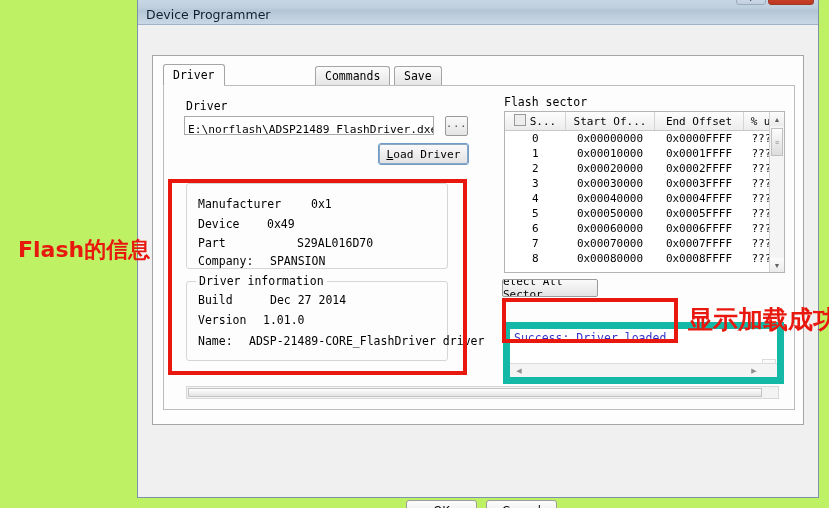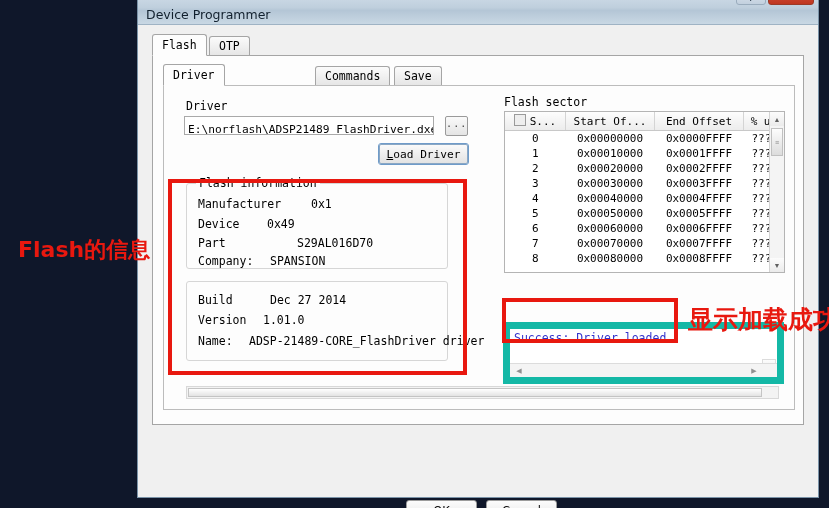--- a/index.html
+++ b/index.html
@@ -9,21 +9,21 @@
     width: 829px;
     height: 508px;
     overflow: hidden;
     font-family: "Liberation Sans", sans-serif;
   }
 
   #root {
     position: relative;
     width: 829px;
     height: 508px;
-    background: #0f172a;
+    background: #bef264;
   }
 
   
   .window {
     position: absolute;
     left: 137px;
     top: -6px;
     width: 682px;
     height: 504px;
     background: #f0f0f0;
@@ -503,24 +503,20 @@
       <div class="titlebar-text">Device Programmer</div>
       <div class="titlebar-buttons">
         <div class="tb-btn">?</div>
         <div class="tb-btn close">✕</div>
       </div>
     </div>
 
     <div class="window-body">
 
       <div class="outer-tabs">
-        <div class="tabstrip">
-          <div class="tab selected" style="left:0px;">Flash</div>
-          <div class="tab" style="left:57px;">OTP</div>
-        </div>
 
         <div class="tabpanel">
 
           <div class="inner-tabs">
             <div class="tabstrip">
               <div class="tab selected" style="left:0px;">Driver</div>
               <div class="tab" style="left:152px;">Commands</div>
               <div class="tab" style="left:231px;">Save</div>
             </div>
           </div>
@@ -529,32 +525,32 @@
 
             <div class="label-driver">Driver</div>
             <div class="driver-input">E:\norflash\ADSP21489_FlashDriver.dxe</div>
             <div class="browse-btn">...</div>
             <div class="load-driver-btn">
               <span class="mnem">L</span>
                 <span>oad Driver</span>
             </div>
 
             <div class="groupbox" id="flash-info">
-              <div class="gb-title">Flash information</div>
               <div class="gb-row" style="left:11px; top:13px;">Manufacturer</div>
               <div class="gb-row" style="left:124px; top:13px;">0x1</div>
               <div class="gb-row" style="left:11px; top:33px;">Device</div>
               <div class="gb-row" style="left:80px; top:33px;">0x49</div>
               <div class="gb-row" style="left:11px; top:52px;">Part</div>
               <div class="gb-row" style="left:110px; top:52px;">S29AL016D70</div>
               <div class="gb-row" style="left:11px; top:70px;">Company:</div>
               <div class="gb-row" style="left:83px; top:70px;">SPANSION</div>
             </div>
 
             <div class="groupbox" id="driver-info">
+              <div class="gb-title">Driver information</div>
               <div class="gb-row" style="left:11px; top:11px;">Build</div>
               <div class="gb-row" style="left:83px; top:11px;">Dec 27 2014</div>
               <div class="gb-row" style="left:11px; top:31px;">Version</div>
               <div class="gb-row" style="left:76px; top:31px;">1.01.0</div>
               <div class="gb-row" style="left:11px; top:52px;">Name:</div>
               <div class="gb-row" style="left:62px; top:52px;">ADSP-21489-CORE_FlashDriver driver</div>
             </div>
 
             <div class="hscroll-bottom">
               <div class="thumb"></div>
@@ -632,20 +628,21 @@
                 </tbody>
               </table>
 
               <div class="vscroll">
                 <div class="arrow up">▲</div>
                 <div class="thumb">≡</div>
                 <div class="arrow down">▼</div>
               </div>
             </div>
 
+            <div class="select-all-btn">elect All Sector</div>
 
             <div class="label-msgcenter">Message center:</div>
             <div class="msg-box">
               <div class="msg-text">Success: Driver loaded.</div>
               <div class="msg-vscroll-down">▼</div>
               <div class="msg-hscroll">
                 <div class="arrow left">◀</div>
                 <div class="arrow right">▶</div>
               </div>
             </div>

